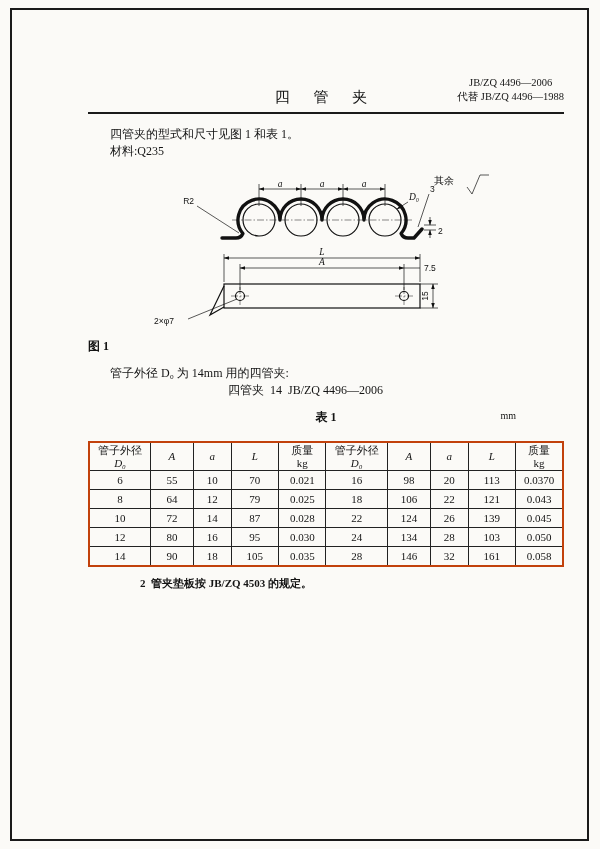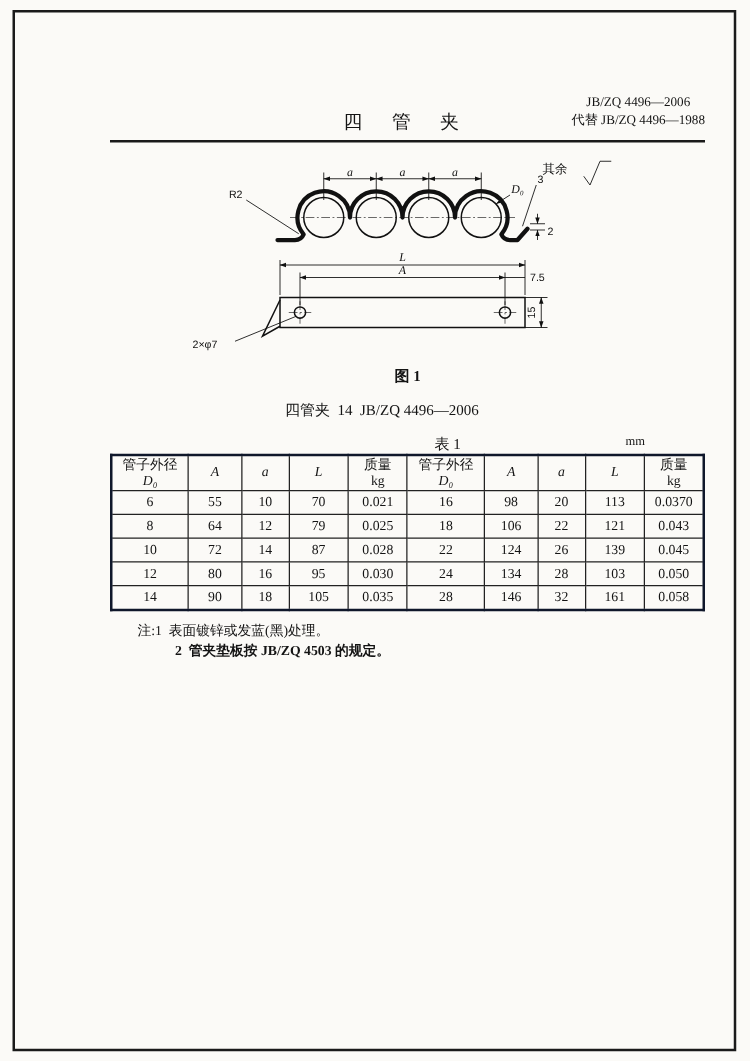--- a/index.html
+++ b/index.html
@@ -12,44 +12,44 @@
   .header-bar{position:relative;height:38px;border-bottom:2px solid #1a1a1a;}
   .doc-title{position:absolute;left:50%;transform:translateX(-50%);bottom:5px;
              font-size:15px;font-weight:normal;letter-spacing:10px;white-space:nowrap;}
   .std-block{position:absolute;right:0;top:2px;text-align:center;font-size:10.5px;line-height:13.5px;}
 
   
   .intro{margin:12px 0 0 22px;font-size:12px;line-height:17px;}
 
   
   .figure-wrap{text-align:center;margin-top:6px;}
-  .fig-caption{text-align:center;font-weight:bold;font-size:12px;margin-top:0px;}
+  .fig-caption{text-align:left;font-weight:bold;font-size:12px;margin-top:0px;}
 
   svg text{fill:#111;}
   .strip{fill:none;stroke:#111;stroke-width:3.4;stroke-linejoin:round;stroke-linecap:round;}
   .med{stroke:#111;stroke-width:1.2;fill:none;}
   .thin{stroke:#111;stroke-width:0.7;fill:none;}
   .cline{stroke:#111;stroke-width:0.5;stroke-dasharray:7 2 1.5 2;fill:none;}
   .dimtxt{font:italic 9.5px "Liberation Serif",serif;}
   .numtxt{font:8.5px "Liberation Sans",sans-serif;}
   .cjk{font:10px "Liberation Sans",sans-serif;}
 
   
   .marking{margin-top:10px;font-size:12px;line-height:17px;}
   .marking .h{padding-left:22px;}
   .marking .d{padding-left:22px;}
   .marking .e{padding-left:140px;white-space:pre-wrap;}
 
   
   .table-area{margin-top:10px;}
   .table-cap-row{position:relative;height:16px;}
-  .table-cap{position:absolute;left:50%;transform:translateX(-50%);font-weight:normal;font-size:12px;margin-left:32px;}
+  .table-cap{position:absolute;left:50%;transform:translateX(-50%);font-weight:bold;font-size:12px;}
   .table-unit{position:absolute;right:48px;top:1px;font-size:10px;}
-  table{width:100%;border-collapse:collapse;table-layout:fixed;margin-top:0;
-        border:2px solid #0f172a;}
+  table{width:100%;border-collapse:collapse;table-layout:fixed;margin-top:16px;
+        border:2px solid #c2410c;}
   th,td{border:1px solid #222;text-align:center;font-size:11px;padding:1px 0;}
   th{font-weight:normal;}
   th div{line-height:12.5px;}
   td{height:16px;}
   .it{font-style:italic;font-family:"Liberation Serif",serif;}
 
   
   .notes{margin-top:8px;font-size:11px;line-height:16px;}
   .notes .n1{padding-left:22px;white-space:pre-wrap;}
   .notes .n2{padding-left:52px;white-space:pre-wrap;font-weight:bold;}
@@ -63,20 +63,24 @@
   <div class="content">
 
     <div class="header-bar">
       <div class="doc-title">四 管 夹</div>
       <div class="std-block">
         <div>JB/ZQ 4496—2006</div>
         <div>代替 JB/ZQ 4496—1988</div>
       </div>
     </div>
 
+    <div class="intro">
+      <div>四管夹的型式和尺寸见图 1 和表 1。</div>
+      <div>材料:Q235</div>
+    </div>
 
     <div class="figure-wrap">
       <svg width="380" height="168" viewBox="0 0 380 168">
         <defs>
           <marker id="arr" viewBox="0 0 10 10" refX="9" refY="5" markerWidth="8" markerHeight="8" orient="auto-start-reverse">
             <path d="M0,1.8 L9.5,5 L0,8.2 z" fill="#111"></path>
           </marker>
         </defs>
 
         <text x="298" y="18" class="cjk">其余</text>
@@ -156,20 +160,21 @@
           <text x="292" y="130" text-anchor="middle" class="numtxt" transform="rotate(-90 292 130)">15</text>
 
           <text x="18" y="158" class="numtxt">2×φ7</text>
           <line x1="52" y1="153" x2="101" y2="133" class="thin"></line>
         </g>
       </svg>
       <div class="fig-caption">图 1</div>
     </div>
 
     <div class="marking">
+      <div class="d">管子外径 D₀ 为 14mm 用的四管夹:</div>
       <div class="e">四管夹  14  JB/ZQ 4496—2006</div>
     </div>
 
     <div class="table-area">
       <div class="table-cap-row">
         <span class="table-cap">表 1</span>
         <span class="table-unit">mm</span>
       </div>
       <table>
         <colgroup>
@@ -281,18 +286,17 @@
               <td>146</td>
               <td>32</td>
               <td>161</td>
               <td>0.058</td>
             </tr>
           </tbody>
       </table>
     </div>
 
     <div class="notes">
-      <div class="n1">注:1  表面镀锌或发蓝(黑)处理。</div>
       <div class="n2">2  管夹垫板按 JB/ZQ 4503 的规定。</div>
     </div>
 
   </div>
 </div>
 
 </body></html>

